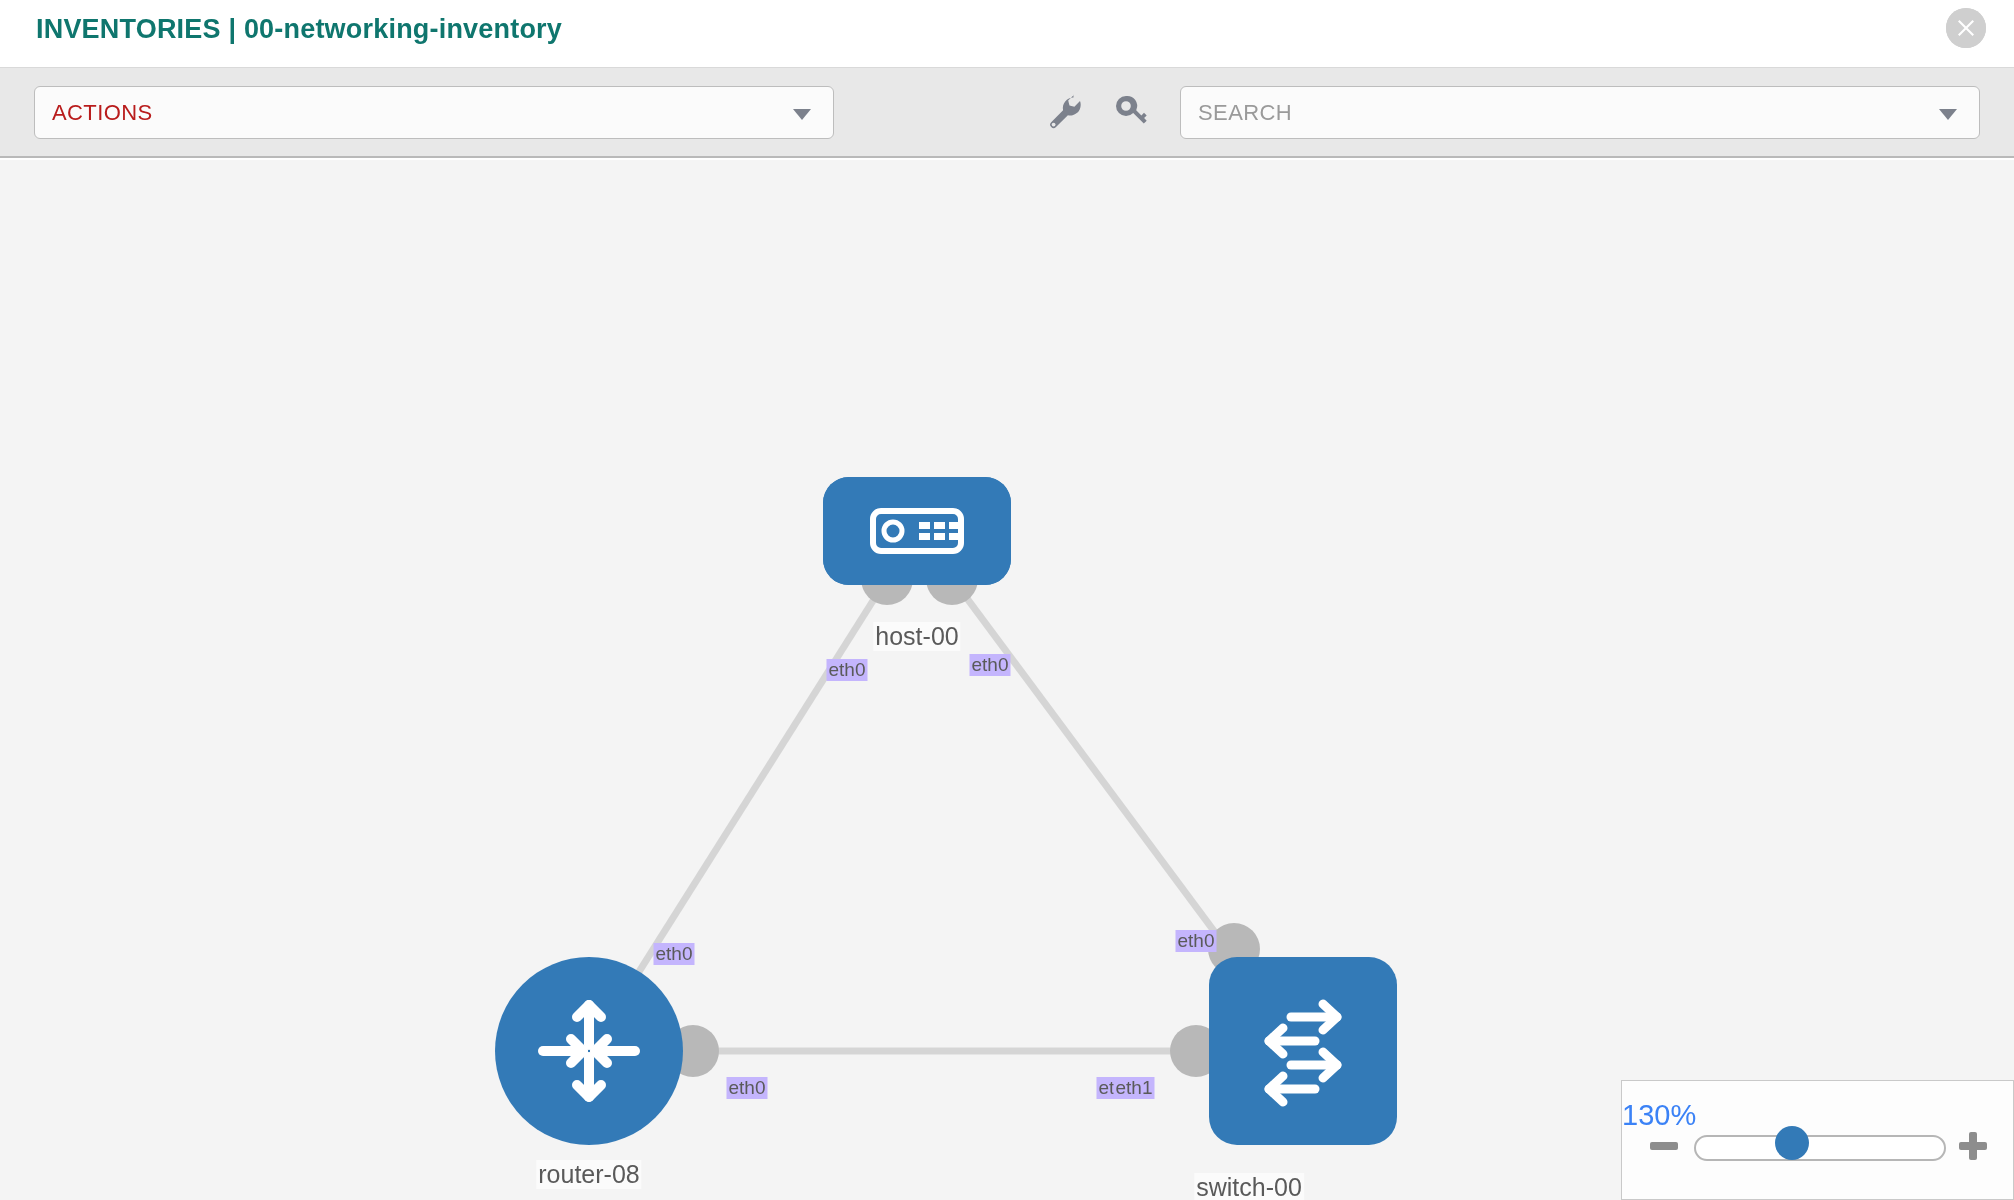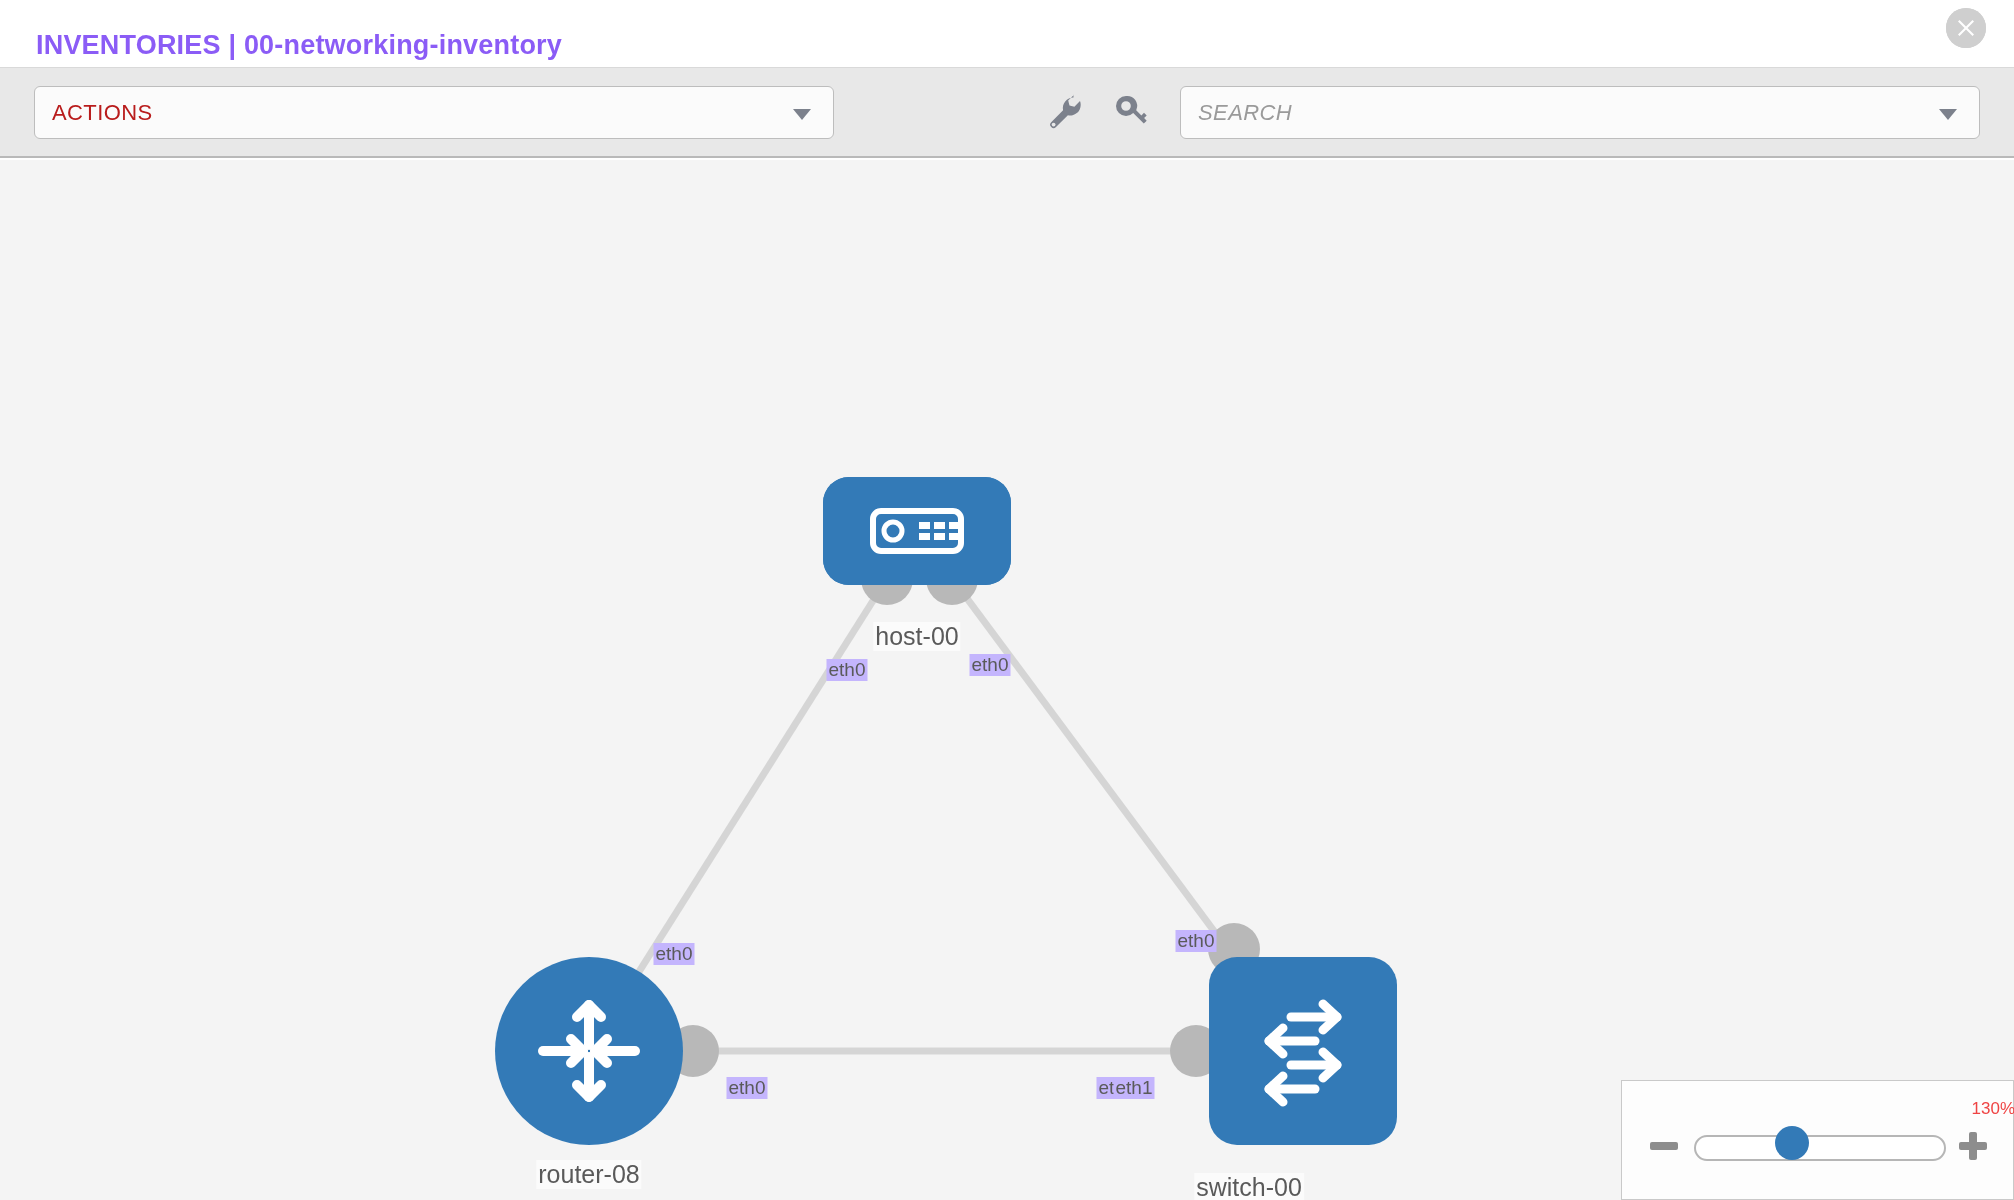--- a/index.html
+++ b/index.html
@@ -24,24 +24,23 @@
     left: 0; top: 0;
     width: 2014px; height: 68px;
     background: #ffffff;
     border-bottom: 1px solid #d9d9d9;
   }
   .header-title {
     position: absolute;
     left: 36px; top: 14px;
     font-size: 27px;
     font-weight: bold;
-    color: #8b5cf6;
+    color: #0f766e;
     letter-spacing: 0.2px;
     white-space: nowrap;
-    margin-top: 16px;
   }
   .close-btn {
     position: absolute;
     right: 28px; top: 8px;
     width: 40px; height: 40px;
     border-radius: 50%;
     background: #cfcfcf;
     cursor: pointer;
   }
   .close-btn svg { display: block; }
@@ -95,21 +94,20 @@
     background: #fbfbfb;
     border: 1px solid #bdbdbd;
     border-radius: 6px;
   }
   .search-box .label {
     position: absolute;
     left: 17px; top: 13px;
     font-size: 22px;
     color: #9a9a9a;
     letter-spacing: 0.4px;
-    font-style: italic;
   }
 
   
   .canvas {
     position: absolute;
     left: 0; top: 160px;
     width: 2014px; height: 1040px;
     background: #f4f4f4;
     overflow: hidden;
   }
@@ -141,23 +139,23 @@
     position: absolute;
     left: 1621px; top: 1080px;
     width: 393px; height: 120px;
     background: #fdfdfd;
     border: 1px solid #c9c9c9;
   }
   .zoom-percent {
     position: absolute;
     left: 0; top: 18px;
     width: 393px;
-    text-align: right;
-    font-size: 17px;
-    color: #ef4444;
+    text-align: left;
+    font-size: 29px;
+    color: #3b82f6;
   }
   .zoom-minus, .zoom-plus {
     position: absolute;
     top: 47px;
     width: 36px; height: 36px;
     cursor: pointer;
   }
   .zoom-minus { left: 24px; }
   .zoom-plus  { left: 333px; }
   .zoom-track {

